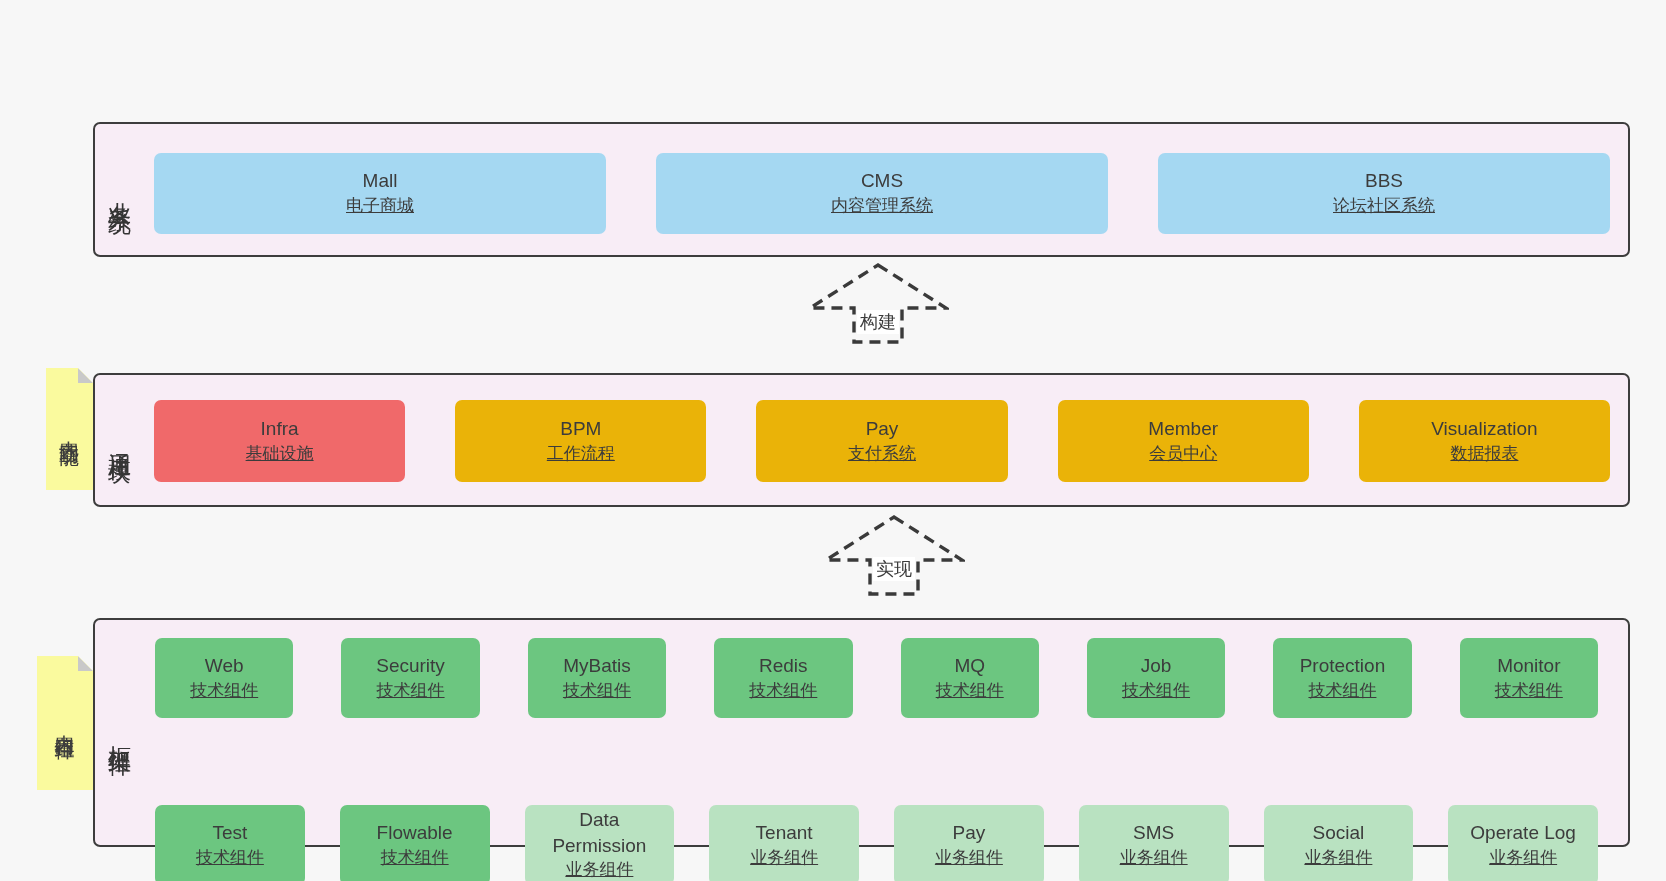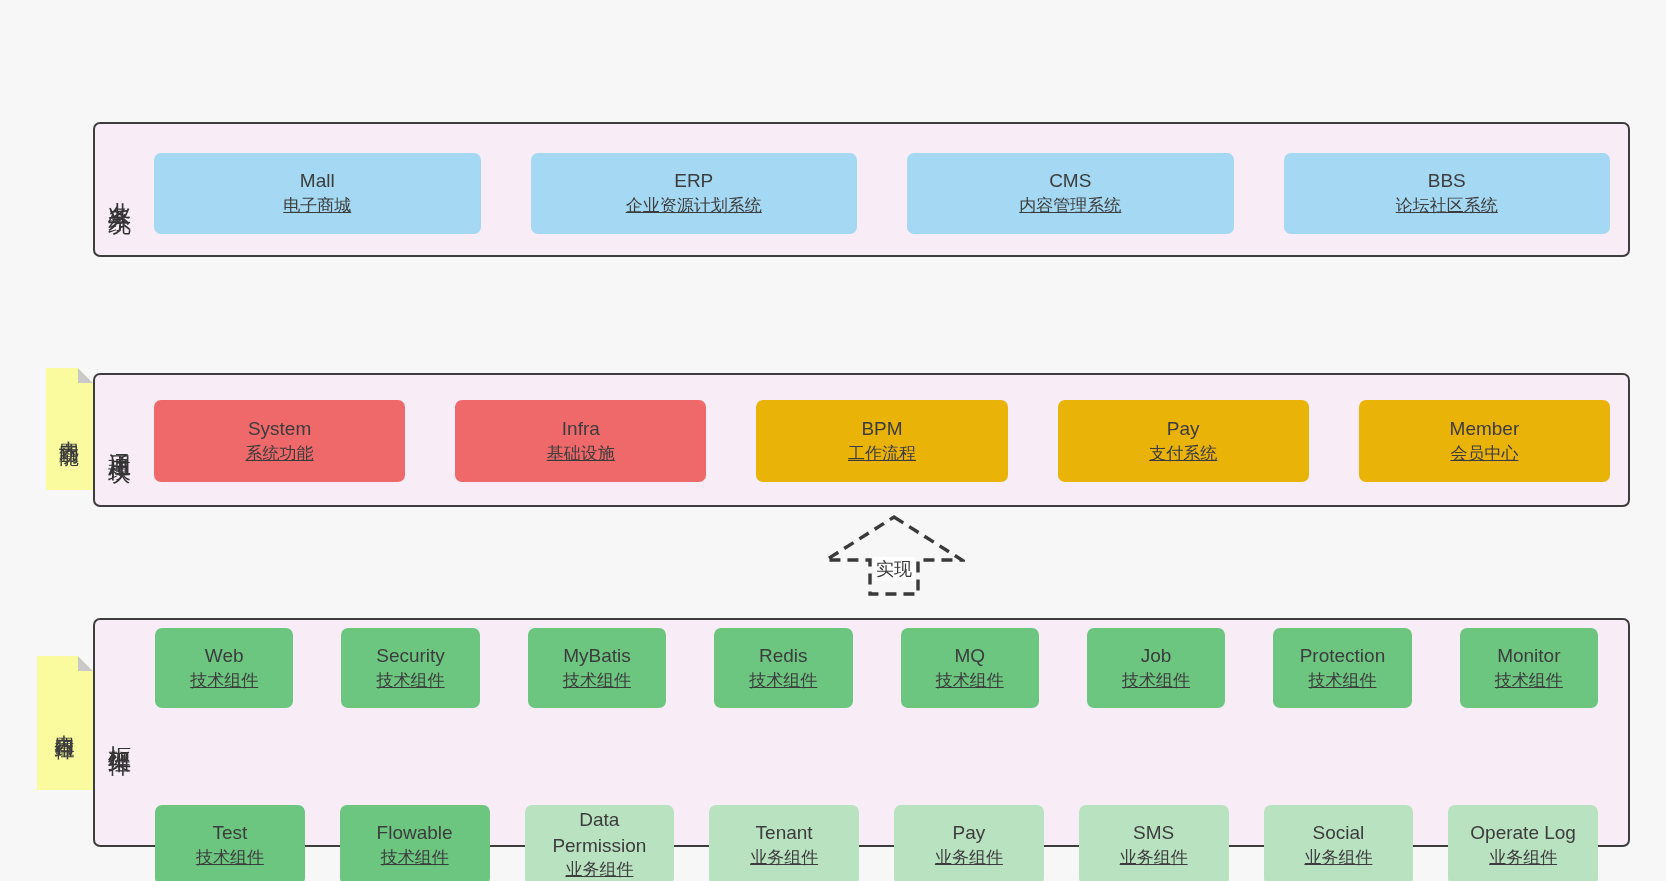--- a/index.html
+++ b/index.html
@@ -123,71 +123,73 @@
   </div>
 
   <section class="layer" style="top:122px; height:131px;">
     <div class="side-label">业务系统</div>
     <div class="box-row row-6" style="top:29px; height:81px;">
       <div class="box blue">
         <div class="box-name">Mall</div>
         <div class="box-desc">电子商城</div>
       </div>
       <div class="box blue">
-        <div class="box-name">ERP</div>
-        <div class="box-desc">企业资源计划系统</div>
-      </div>
-      <div class="box blue">
         <div class="box-name">CMS</div>
         <div class="box-desc">内容管理系统</div>
       </div>
       <div class="box blue">
         <div class="box-name">BBS</div>
         <div class="box-desc">论坛社区系统</div>
       </div>
     </div>
   </section>
 
+  <div class="arrow" style="left:807px; top:262px;">
+    <svg viewBox="0 0 142 84">
+      <polygon points="71,3 139,46 95,46 95,80 47,80 47,46 3,46"></polygon>
+    </svg>
+    <span class="arrow-label" style="top:60px;">构建</span>
+  </div>
 
   <section class="layer" style="top:373px; height:130px;">
     <div class="side-label">通用模块</div>
     <div class="box-row row-6" style="top:25px; height:82px;">
       <div class="box red">
-        <div class="box-name">System</div>
-        <div class="box-desc">系统功能</div>
-      </div>
-      <div class="box red">
         <div class="box-name">Infra</div>
         <div class="box-desc">基础设施</div>
       </div>
       <div class="box pink">
         <div class="box-name">BPM</div>
         <div class="box-desc">工作流程</div>
       </div>
       <div class="box pink">
         <div class="box-name">Pay</div>
         <div class="box-desc">支付系统</div>
       </div>
       <div class="box pink">
         <div class="box-name">Member</div>
         <div class="box-desc">会员中心</div>
+      </div>
+      <div class="box pink">
+        <div class="box-name">Visualization</div>
+        <div class="box-desc">数据报表</div>
       </div>
     </div>
   </section>
 
   <div class="arrow" style="left:823px; top:514px;">
     <svg viewBox="0 0 142 84">
       <polygon points="71,3 139,46 95,46 95,80 47,80 47,46 3,46"></polygon>
     </svg>
     <span class="arrow-label" style="top:55px;">实现</span>
   </div>
 
   <section class="layer" style="top:618px; height:225px;">
     <div class="side-label">框架组件</div>
-    <div class="box-row row-8" style="top:8px; height:80px;gap:48px;">
+    <div class="box-row row-8" style="top:18px; height:80px;gap:48px;">
       <div class="box green">
         <div class="box-name">Web</div>
         <div class="box-desc">技术组件</div>
       </div>
       <div class="box green">
         <div class="box-name">Security</div>
         <div class="box-desc">技术组件</div>
       </div>
       <div class="box green">
         <div class="box-name">MyBatis</div>

